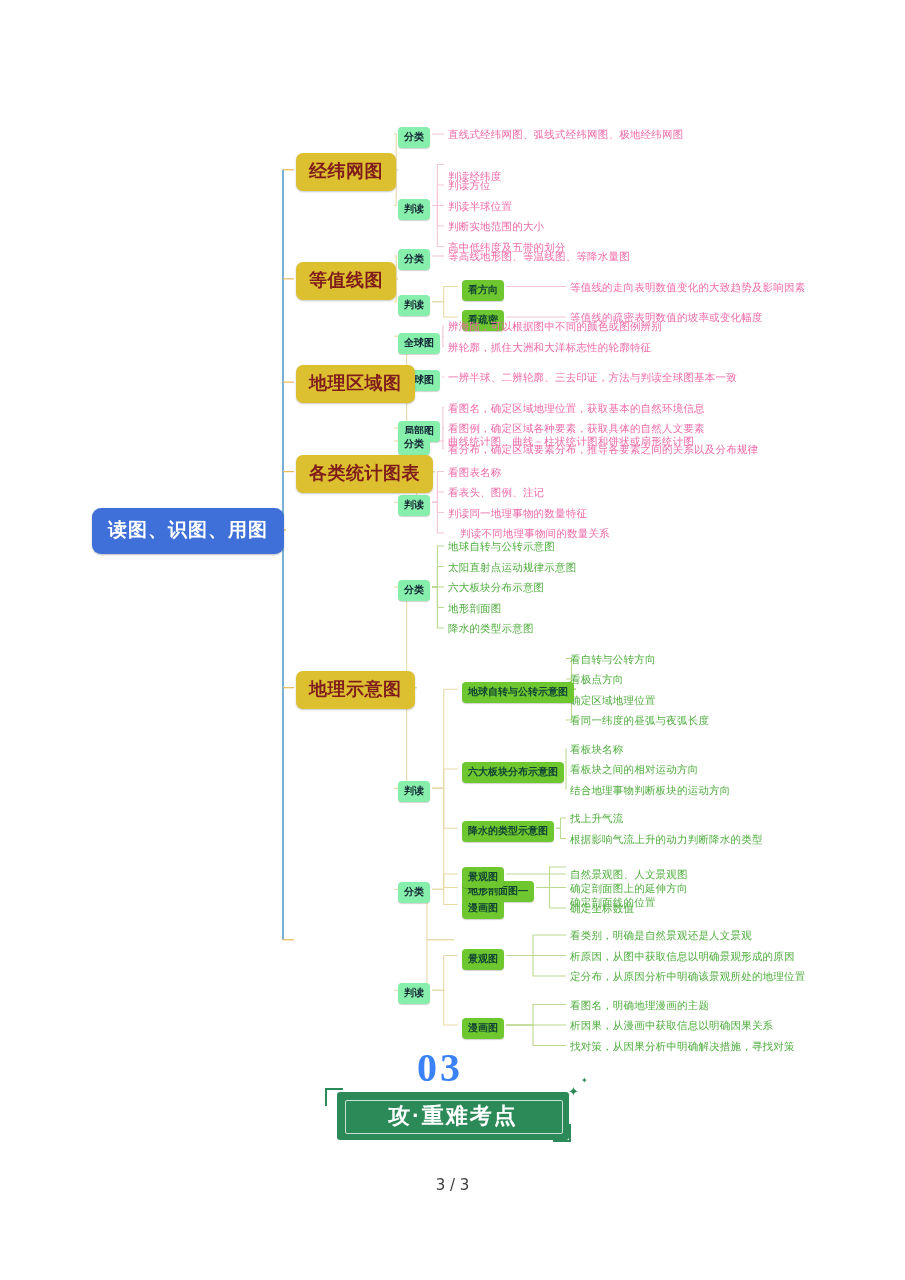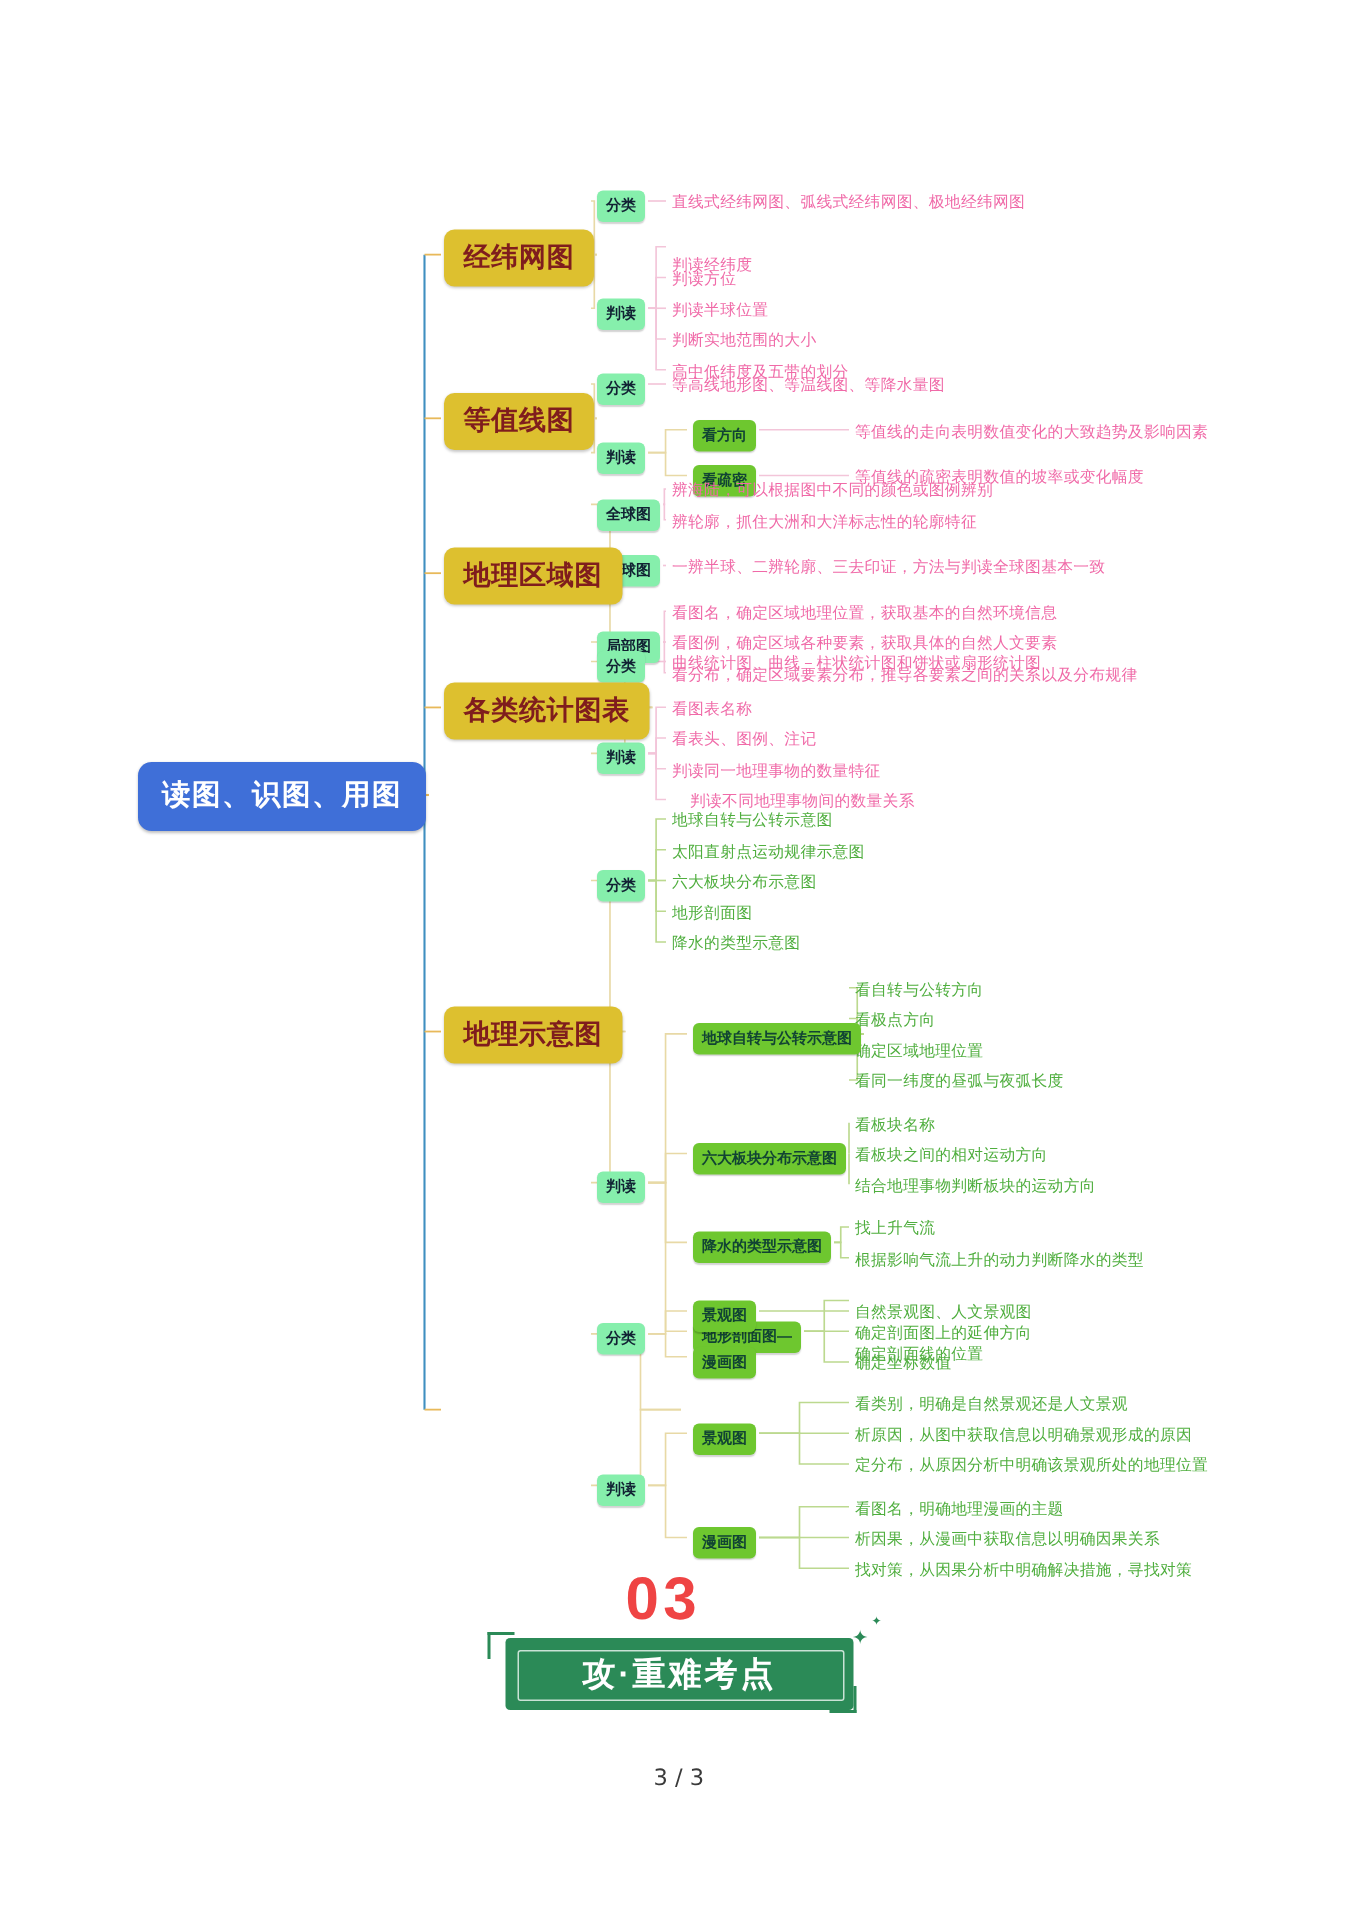--- a/index.html
+++ b/index.html
@@ -39,22 +39,22 @@
   .leaf{
     color:#f06aa8;font-size:10.5px;letter-spacing:.2px;
     background:transparent;
   }
   .leaf.g{color:#4fae3e;}
 
   
   .banner-wrap{position:absolute;left:325px;top:1048px;width:260px;height:110px;}
   .banner-num{
     position:absolute;left:92px;top:-4px;
-    font-size:40px;font-weight:bold;color:#ef4444;letter-spacing:3px;
-    font-family:Liberation Sans, sans-serif;
+    font-size:40px;font-weight:bold;color:#3b82f6;letter-spacing:3px;
+    font-family:Liberation Serif, serif;
   }
   .banner-box{
     position:absolute;left:12px;top:44px;width:232px;height:48px;
     background:#2b8a57;border-radius:3px;
     display:flex;align-items:center;justify-content:center;
   }
   .banner-inner-line{
     position:absolute;left:20px;top:52px;width:216px;height:32px;
     border:1px solid rgba(255,255,255,.75);border-radius:2px;
   }

